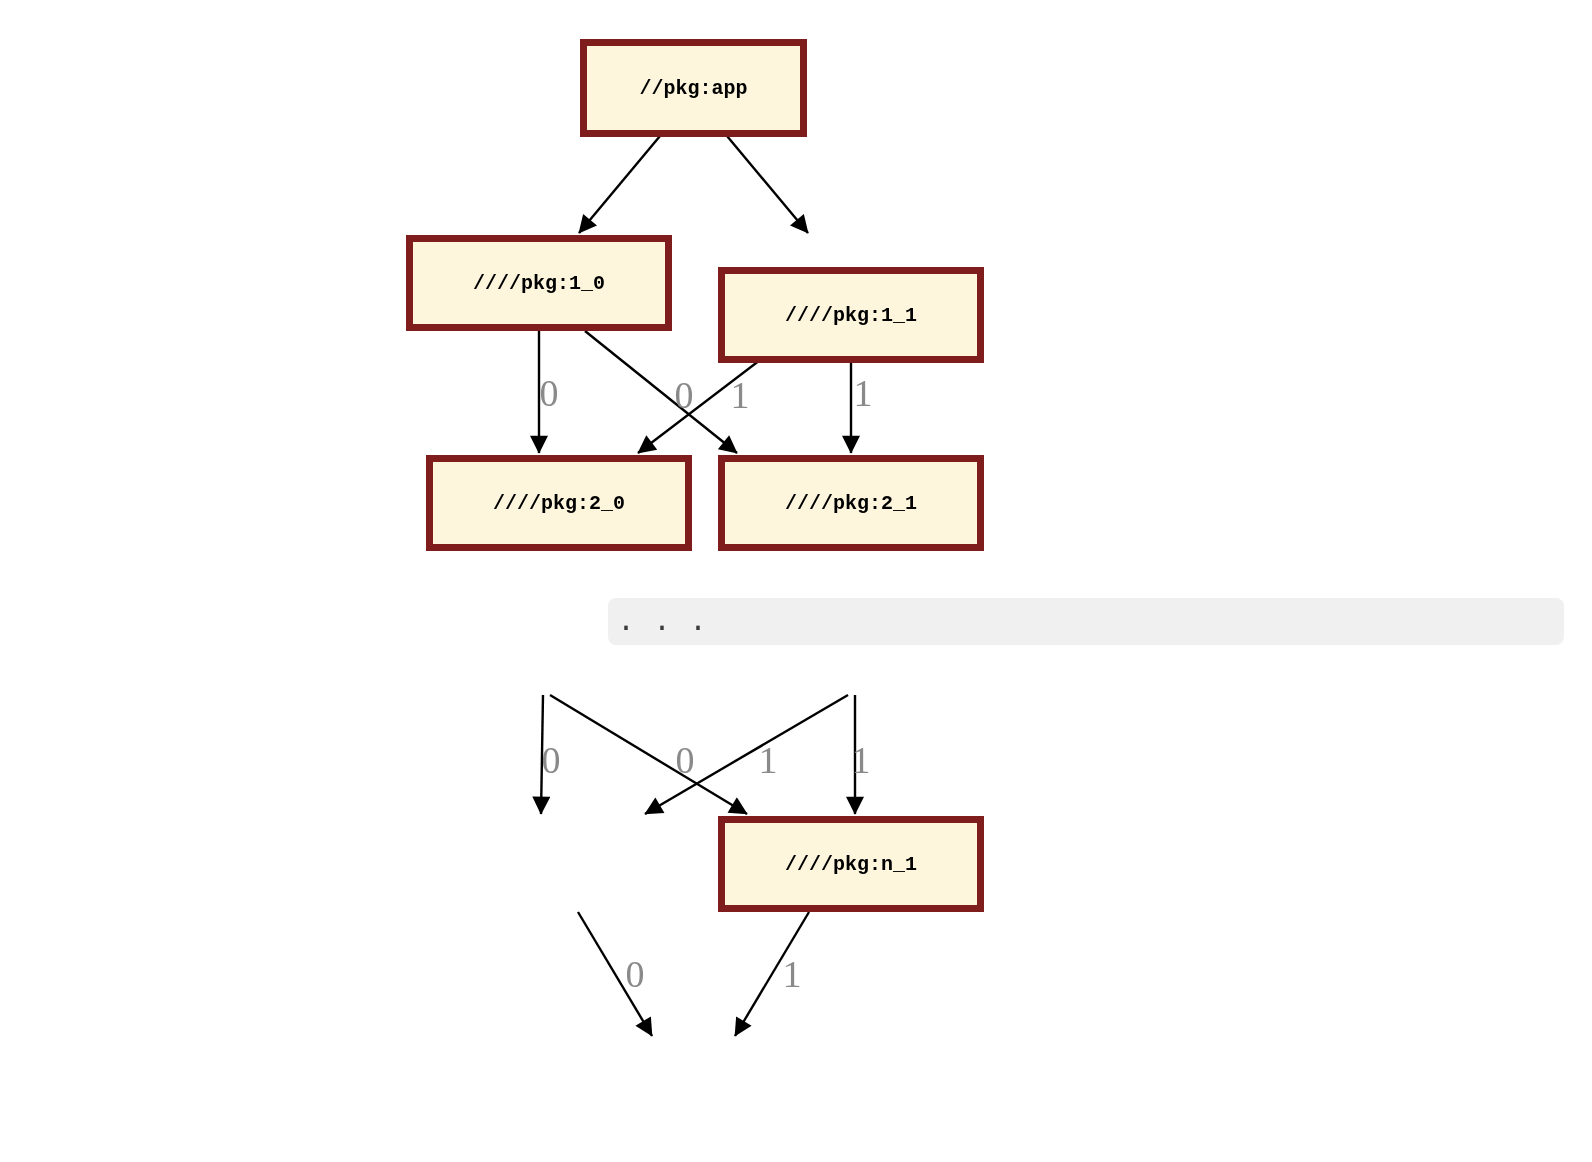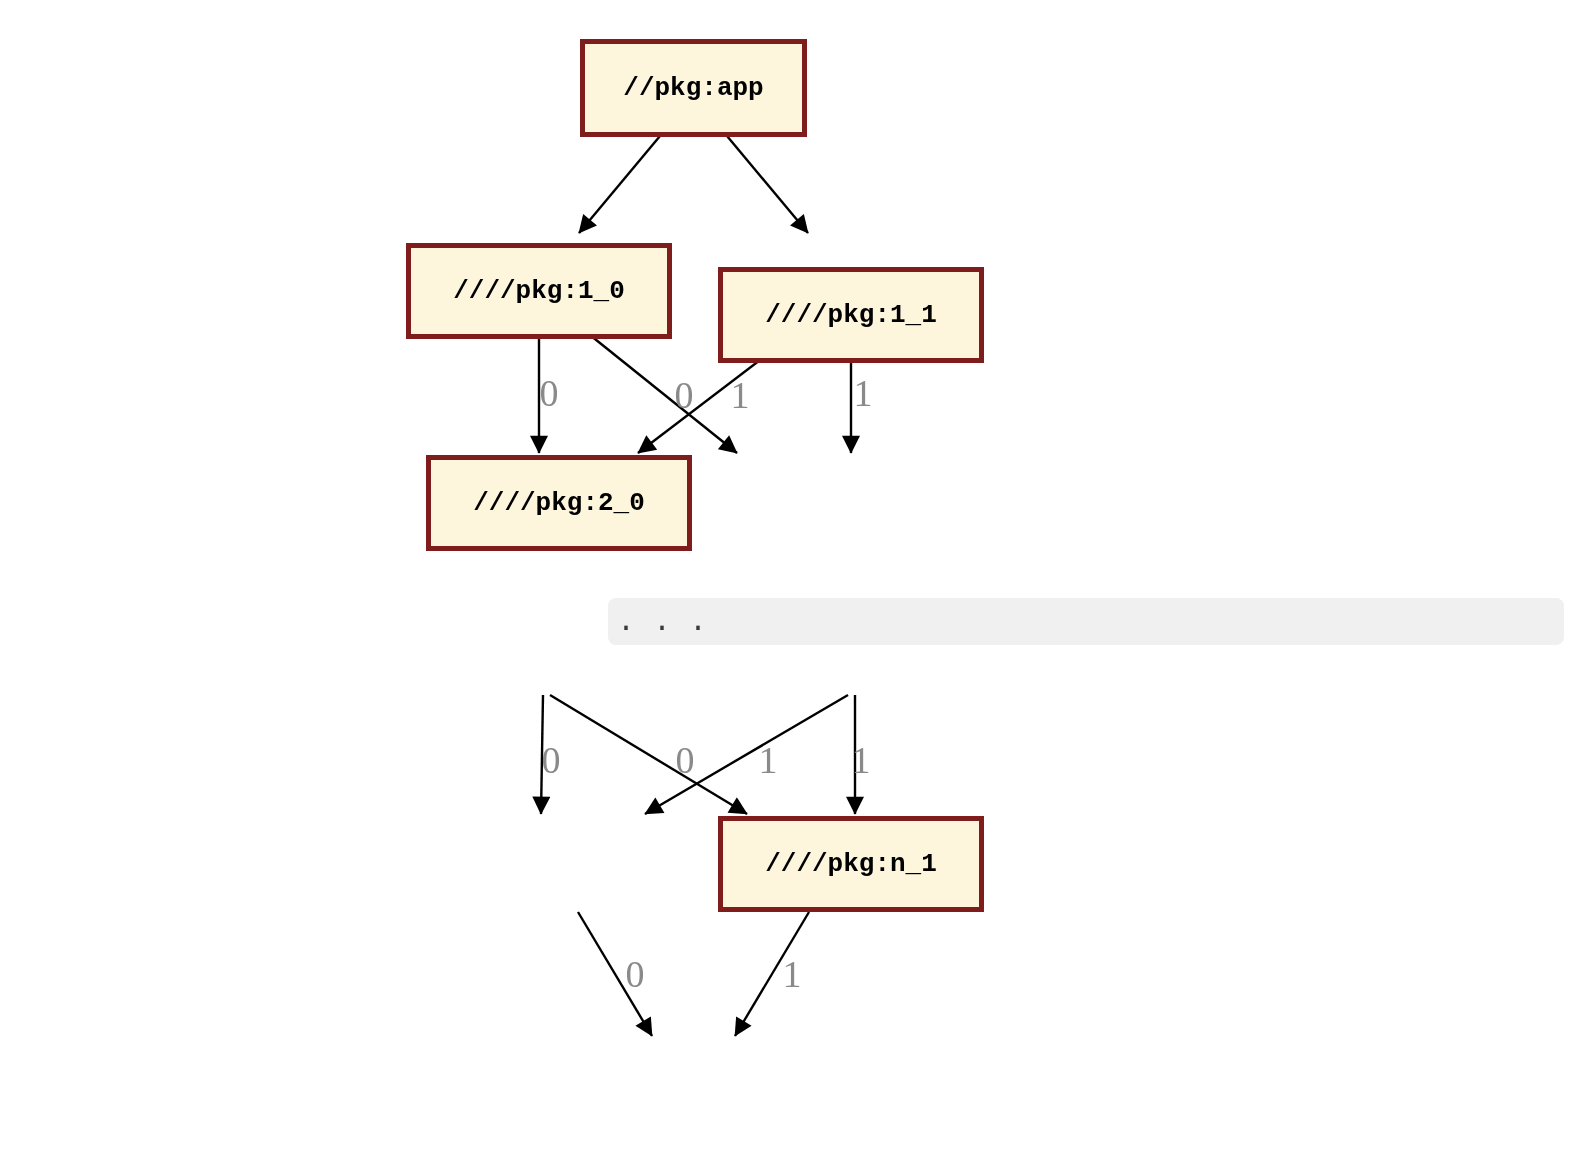--- a/index.html
+++ b/index.html
@@ -20,27 +20,27 @@
     left: 0;
     top: 0;
     width: 1592px;
     height: 1162px;
     pointer-events: none;
   }
   .node {
     position: absolute;
     box-sizing: border-box;
     background: #fdf6dd;
-    border: 5px solid #7f1d1d;
+    border: 7px solid #7f1d1d;
     display: flex;
     align-items: center;
     justify-content: center;
     font-family: "Liberation Mono", monospace;
     font-weight: 700;
-    font-size: 26px;
+    font-size: 20px;
     color: #000000;
     white-space: nowrap;
   }
   .edge-label {
     position: absolute;
     transform: translate(-50%, -50%);
     font-family: "Liberation Serif", serif;
     font-size: 38px;
     line-height: 1;
     color: #8a8a8a;
@@ -89,23 +89,24 @@
 
     <line class="edge-line" x1="543" y1="695" x2="541" y2="814" marker-end="url(#arrow)"></line>
     <line class="edge-line" x1="550" y1="695" x2="747" y2="814" marker-end="url(#arrow)"></line>
     <line class="edge-line" x1="848" y1="695" x2="645" y2="814" marker-end="url(#arrow)"></line>
     <line class="edge-line" x1="855" y1="695" x2="855" y2="814" marker-end="url(#arrow)"></line>
     <line class="edge-line" x1="578" y1="912" x2="652" y2="1036" marker-end="url(#arrow)"></line>
     <line class="edge-line" x1="809" y1="912" x2="735" y2="1036" marker-end="url(#arrow)"></line>
   </svg>
 
   <div class="node" style="left:580px; top:39px; width:227px; height:98px;">//pkg:app</div>
-  <div class="node" style="left:406px; top:235px; width:266px; height:96px;margin-top:8px;">////pkg:1_0</div>
+  <div class="node" style="left:406px; top:235px; width:266px; height:96px;">////pkg:1_0</div>
   <div class="node" style="left:718px; top:235px; width:266px; height:96px;margin-top:32px;">////pkg:1_1</div>
   <div class="node" style="left:426px; top:455px; width:266px; height:96px;">////pkg:2_0</div>
+  <div class="node" style="left:718px; top:455px; width:266px; height:96px;">////pkg:2_1</div>
 
   <span class="edge-label" style="left:549px; top:393px;">0</span>
   <span class="edge-label" style="left:684px; top:395px;">0</span>
   <span class="edge-label" style="left:740px; top:395px;">1</span>
   <span class="edge-label" style="left:863px; top:393px;">1</span>
 
   <div class="separator">
     <span>. . .</span>
   </div>
 

